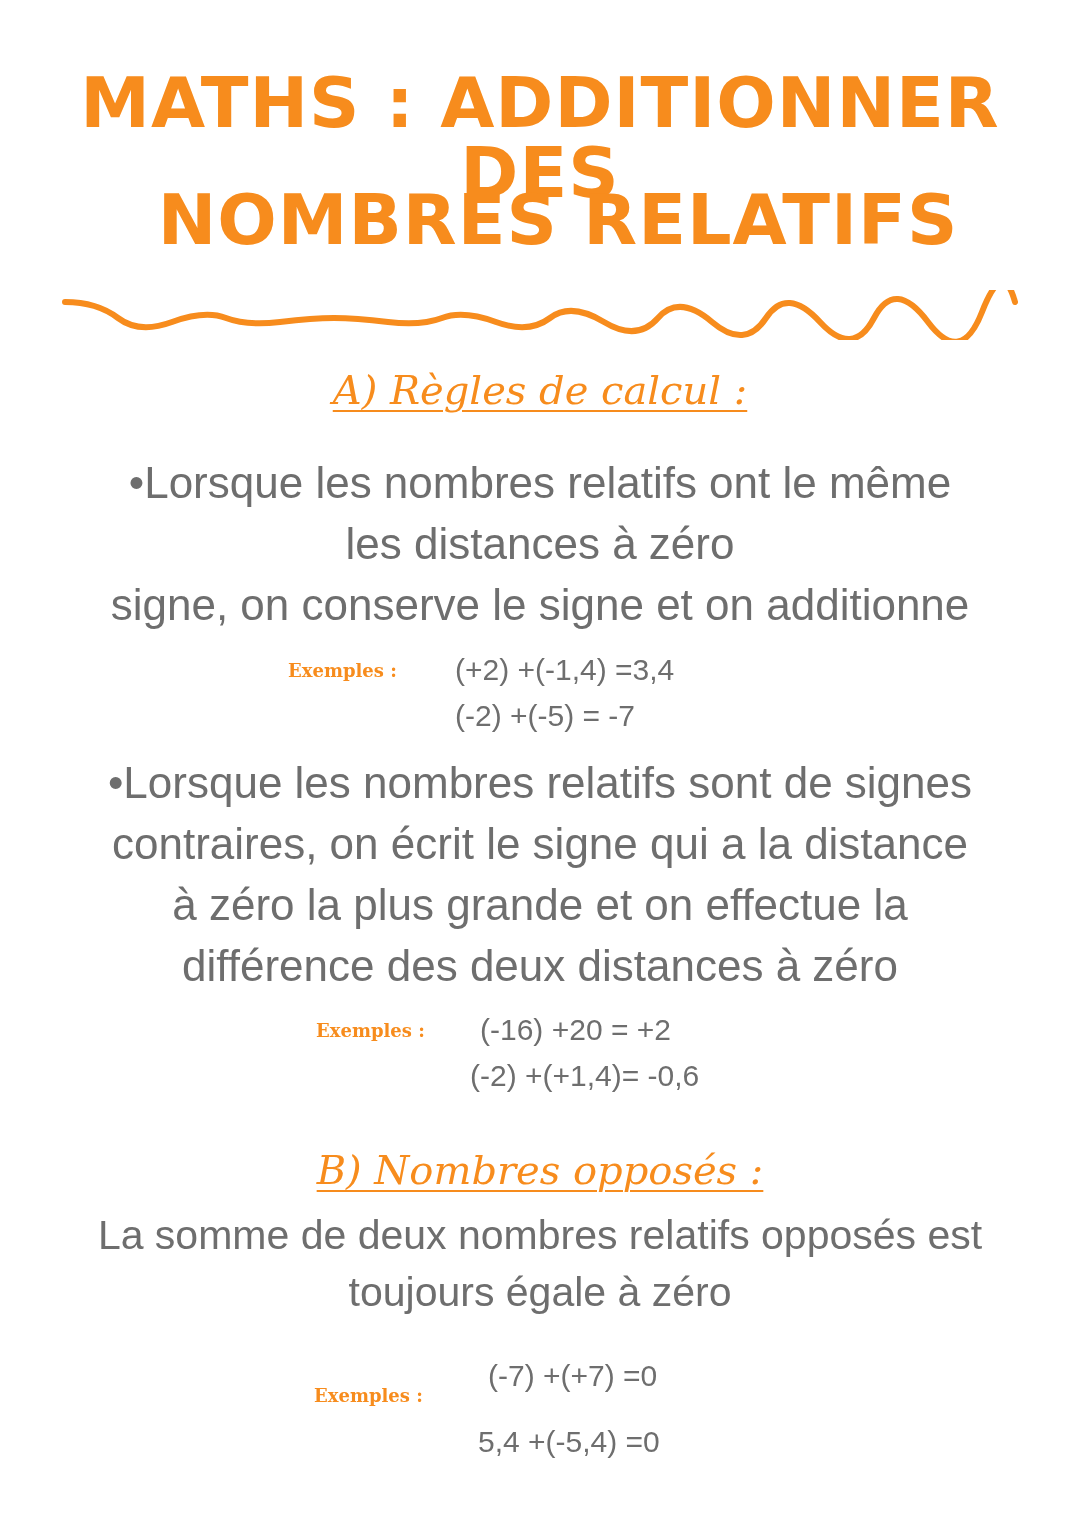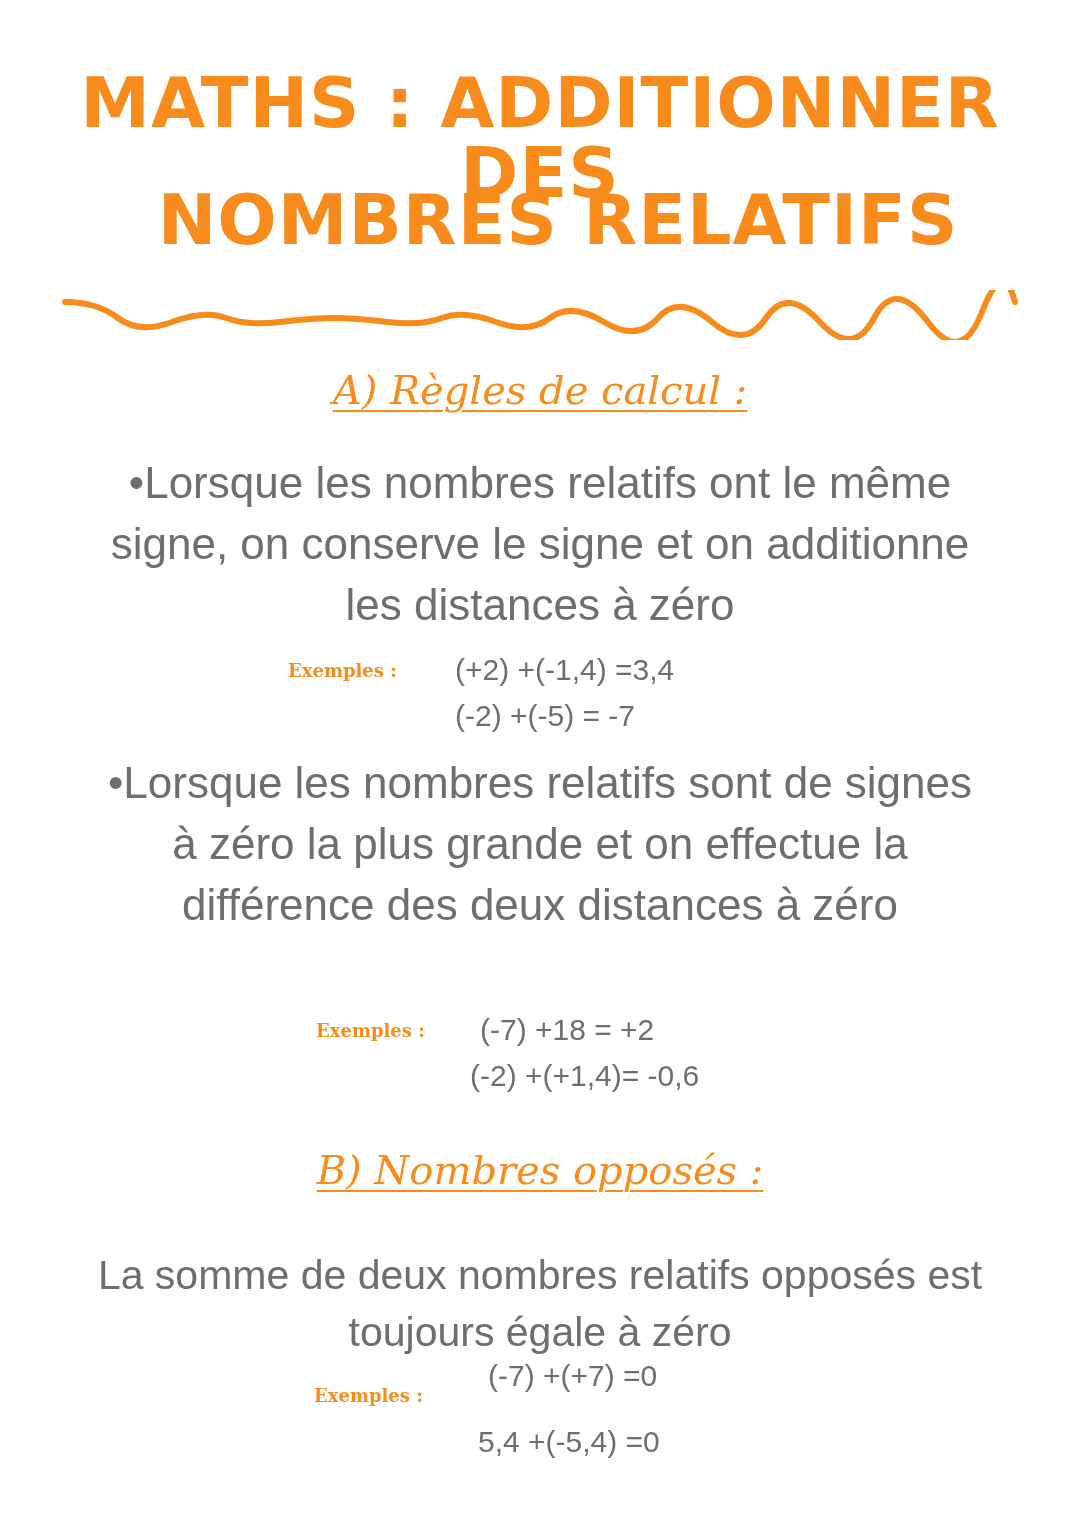--- a/index.html
+++ b/index.html
@@ -21,40 +21,41 @@
 <div class="title t2">NOMBRES RELATIFS</div>
 
 <svg class="wave" width="960" height="50" viewBox="0 0 960 50">
   <path d="M5 12 Q 37 12, 58 28 T 112 32 T 166 28 T 220 32 T 274 28 T 328 32 T 382 28 T 436 32 T 490 28 T 544 32 T 598 28 T 652 32 T 706 28 T 760 32 T 814 28 T 868 32 T 922 22 T 955 12" fill="none" stroke="#f78c1d" stroke-width="6" stroke-linecap="round"></path>
 </svg>
 
 <div class="heading" style="top:370px;font-style:italic;"><span>A) Règles de calcul :</span></div>
 
 <div class="para" style="top:452px;text-align:center;">
   <div>•Lorsque les nombres relatifs ont le même</div>
+  <div>les distances à zéro</div>
   <div>signe, on conserve le signe et on additionne</div>
-  <div>les distances à zéro</div>
 </div>
 
 <div class="exlabel" style="left:288px; top:660px;">Exemples :</div>
 <div class="ex" style="left:455px; top:648px;">(+2) +(-1,4) =3,4</div>
 <div class="ex" style="left:455px; top:694px;">(-2) +(-5) = -7</div>
 
 <div class="para" style="top:752px;">
   <div>•Lorsque les nombres relatifs sont de signes</div>
+  <div>contraires, on écrit le signe qui a la distance</div>
   <div>à zéro la plus grande et on effectue la</div>
   <div>différence des deux distances à zéro</div>
 </div>
 
 <div class="exlabel" style="left:316px; top:1020px;">Exemples :</div>
-<div class="ex" style="left:480px; top:1008px;">(-7) +18 = +2</div>
+<div class="ex" style="left:480px; top:1008px;">(-16) +20 = +2</div>
 <div class="ex" style="left:470px; top:1054px;">(-2) +(+1,4)= -0,6</div>
 
 <div class="heading" style="top:1150px;"><span>B) Nombres opposés :</span></div>
 
-<div class="para" style="top:1207px; font-size:41px; line-height:57px;margin-top:40px;">
+<div class="para" style="top:1207px; font-size:41px; line-height:57px;">
   <div>La somme de deux nombres relatifs opposés est</div>
   <div>toujours égale à zéro</div>
 </div>
 
 <div class="exlabel" style="left:314px; top:1385px;">Exemples :</div>
 <div class="ex" style="left:488px; top:1354px;">(-7) +(+7) =0</div>
 <div class="ex" style="left:478px; top:1420px;">5,4 +(-5,4) =0</div>
 
 </body></html>

